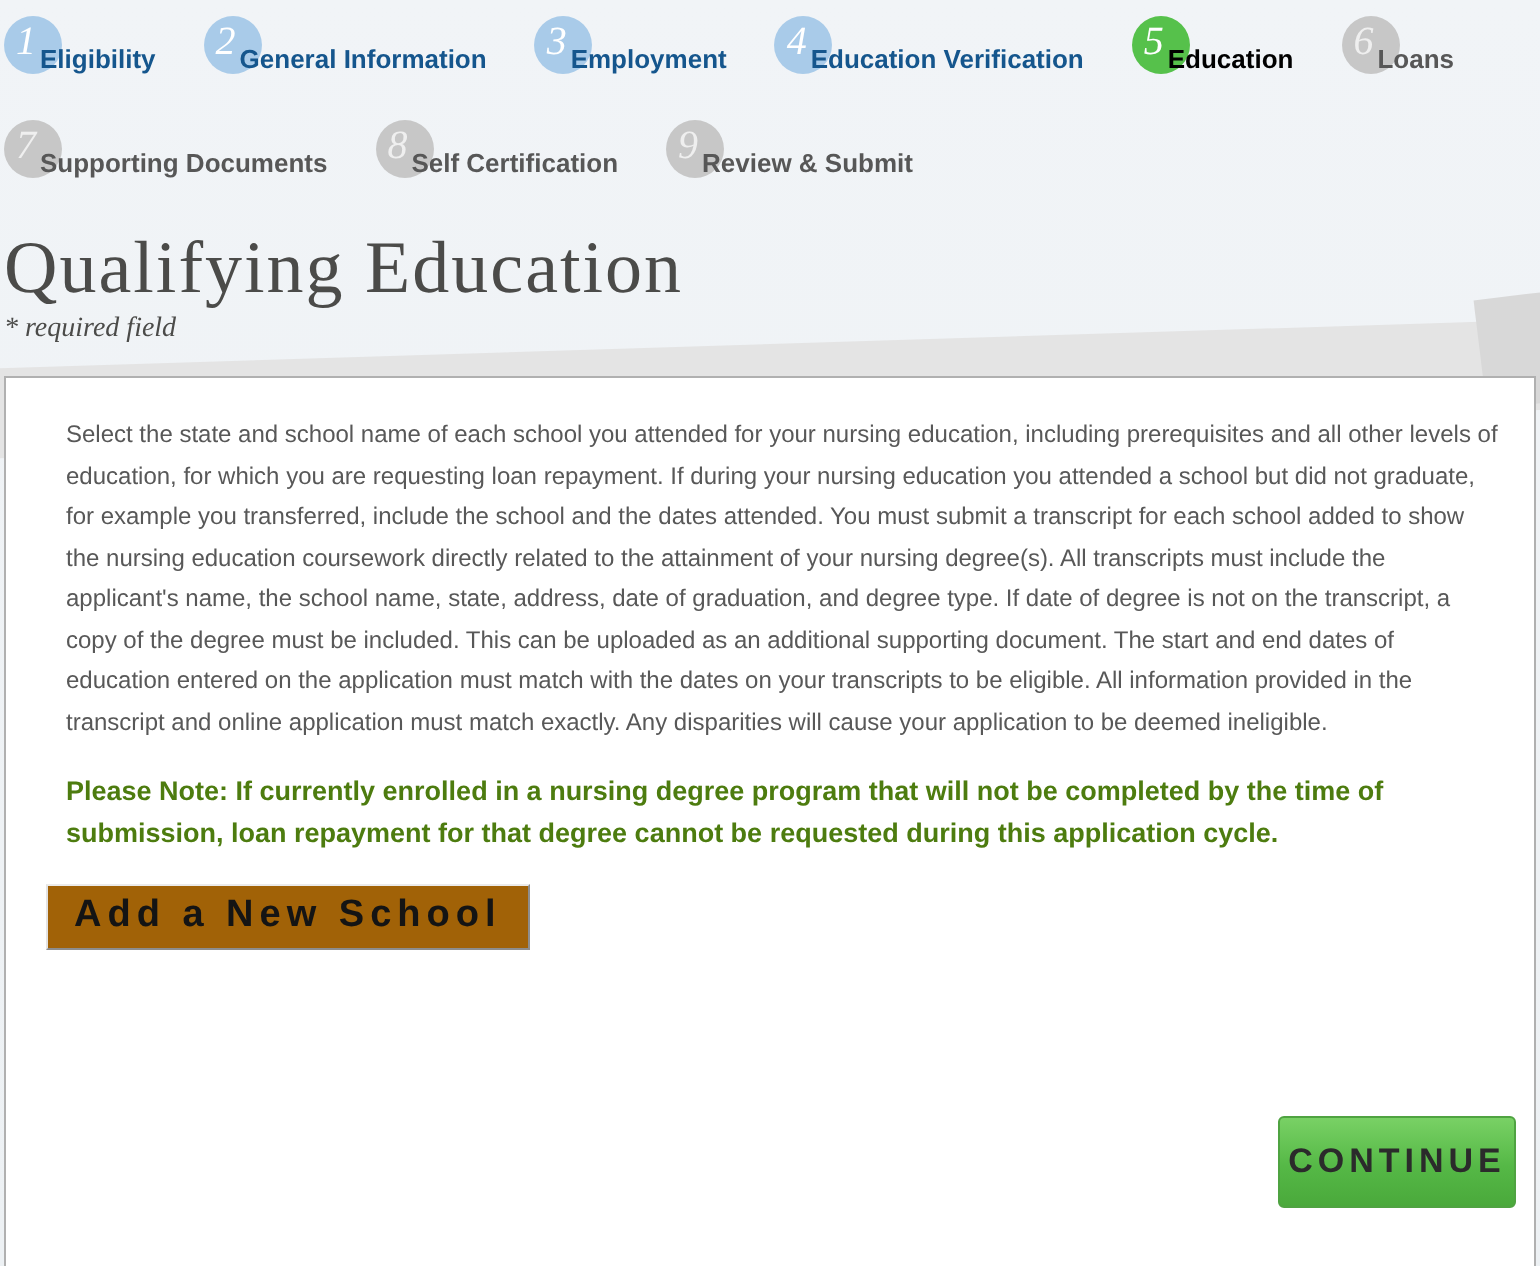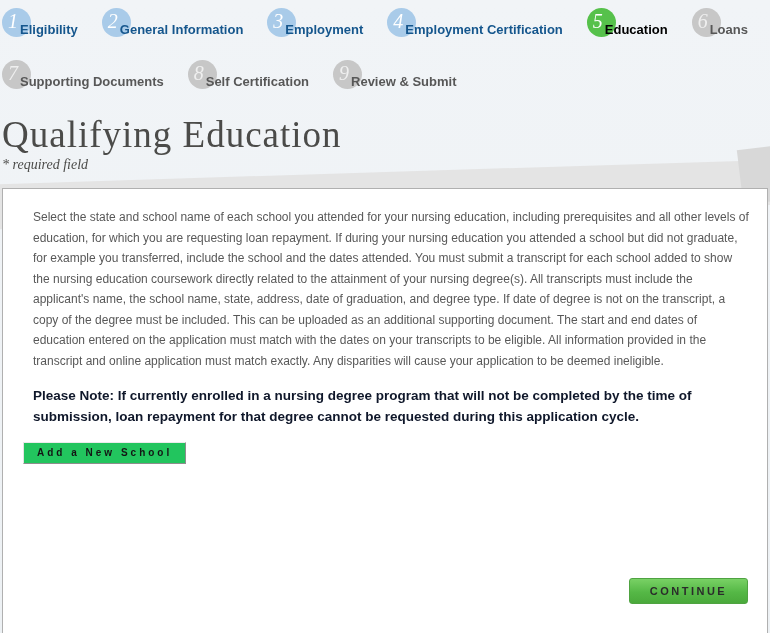--- a/index.html
+++ b/index.html
@@ -58,46 +58,46 @@
     position:absolute; left:2px; right:2px; top:188px; bottom:-3px;
     background:#ffffff; border:1px solid #b0b0b0; z-index:1;
     padding:18px 20px 0 20px;
   }
   .instructions {
     margin:0 0 0 10px; width:716px;
     font-size:12px; line-height:20.5px; color:#585858;
   }
   .note {
     margin:14px 0 0 10px; width:700px;
-    font-size:13.5px; line-height:21px; color:#0f172a; font-weight:bold;
+    font-size:13.5px; line-height:21px; color:#4d7c0f; font-weight:bold;
   }
   .schools-box {
     margin-top:22px; border:1px solid #c6c6c6; background:#ffffff;
     padding:13px 16px 15px 16px;
   }
   .schools-empty { font-size:13.5px; color:#5e5e5e; }
 
   .add-school-btn {
     margin-top:15px; display:inline-block;
-    background:#22c55e;
+    background:#a16207;
     border-style:solid; border-width:1px;
     border-color:#ebebeb #8d8d8d #8d8d8d #e3e3e3;
     padding:4px 13px 5px 13px;
     font-family:"Liberation Sans", sans-serif;
-    font-size:10px; font-weight:bold; letter-spacing:3px; color:#141414;
+    font-size:19px; font-weight:bold; letter-spacing:3px; color:#141414;
     cursor:pointer;
   }
 
   .continue-btn {
-    position:absolute; right:19px; bottom:31px;
-    width:119px; height:26px;
+    position:absolute; right:9px; bottom:31px;
+    width:119px; height:46px;
     background:linear-gradient(180deg,#79d165 0%, #55b846 55%, #4aa93b 100%);
     border:1px solid #4fa341; border-radius:3px;
     font-family:"Liberation Sans", sans-serif;
-    font-size:11px; font-weight:bold; letter-spacing:2.5px; color:#2b2b2b;
+    font-size:17px; font-weight:bold; letter-spacing:2.5px; color:#2b2b2b;
     cursor:pointer;
   }
 </style>
 </head>
 <body>
 
 <div class="stepper">
   <div class="step-row">
     <div class="step step--completed">
       <div class="step-circle">1</div>
@@ -106,21 +106,21 @@
     <div class="step step--completed">
       <div class="step-circle">2</div>
       <div class="step-label">General Information</div>
     </div>
     <div class="step step--completed">
       <div class="step-circle">3</div>
       <div class="step-label">Employment</div>
     </div>
     <div class="step step--completed">
       <div class="step-circle">4</div>
-      <div class="step-label">Employment Certification</div>
+      <div class="step-label">Education Verification</div>
     </div>
     <div class="step step--current">
       <div class="step-circle">5</div>
       <div class="step-label">Education</div>
     </div>
     <div class="step step--upcoming">
       <div class="step-circle">6</div>
       <div class="step-label">Loans</div>
     </div>
   </div>

